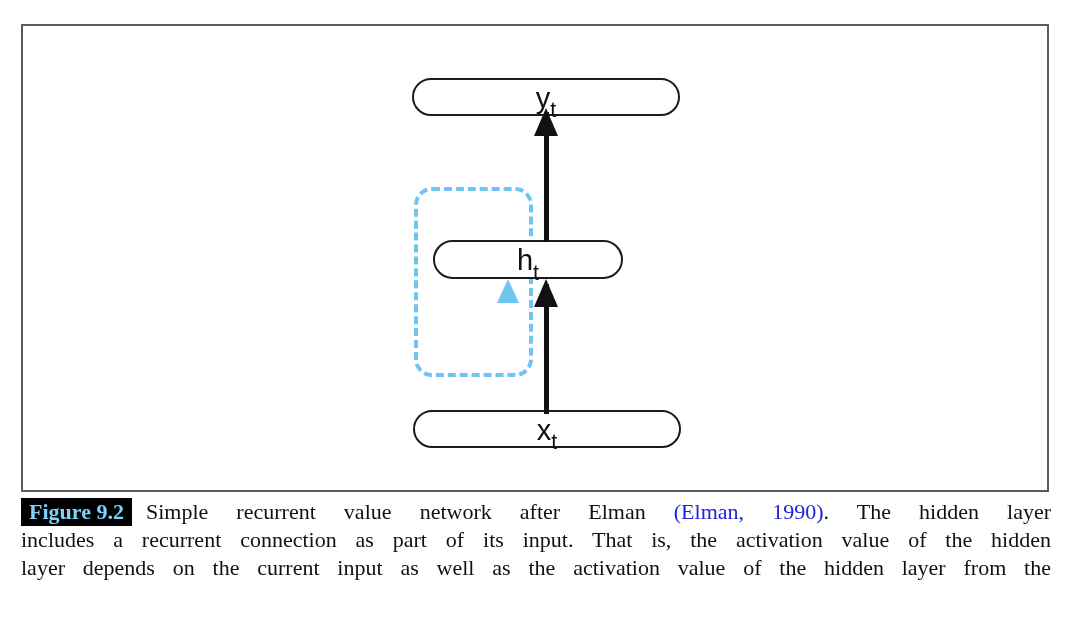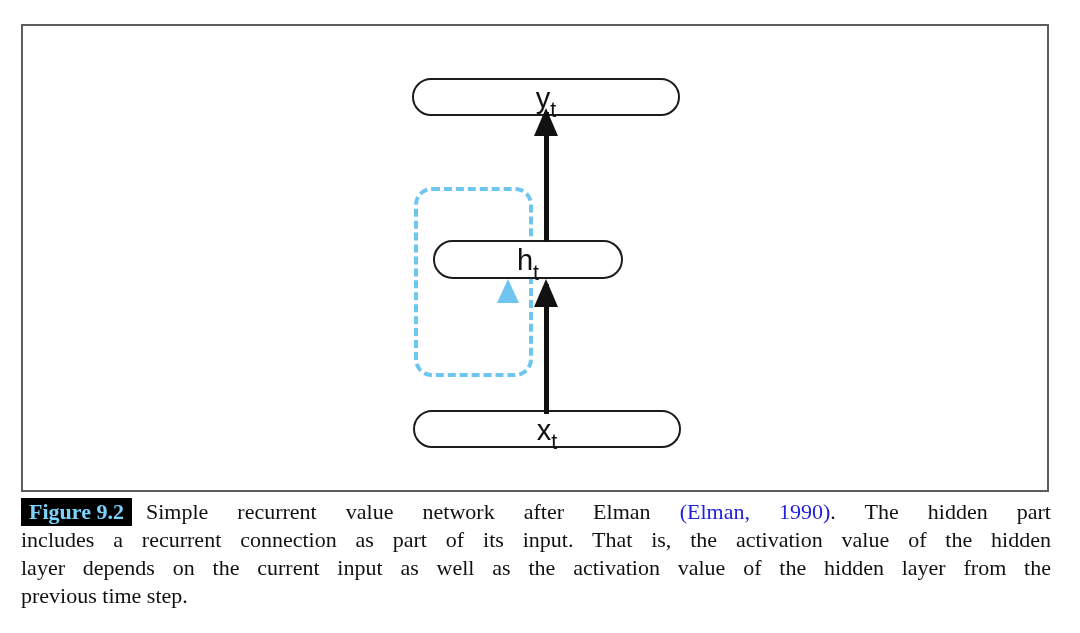--- a/index.html
+++ b/index.html
@@ -85,19 +85,18 @@
     <div class="tri-up head-hy" style="left:511px;top:82px;"></div>
 
     <div class="vline line-xh" style="left:521px;top:258px;"></div>
     <div class="tri-up head-xh" style="left:511px;top:253px;"></div>
 
     <div class="tri-up-blue" style="left:474px;top:253px;"></div>
 
   </div>
 
   <div class="caption">
-    <div class="cap-line"><span class="badge">Figure 9.2</span><span>Simple recurrent value network after Elman </span><a class="cap-link">(Elman, 1990)</a><span>. The hidden part</span></div>
+    <div class="cap-line"><span class="badge">Figure 9.2</span><span>Simple recurrent value network after Elman </span><a class="cap-link">(Elman, 1990)</a><span>. The hidden layer</span></div>
     <div class="cap-line">includes a recurrent connection as part of its input. That is, the activation value of the hidden</div>
     <div class="cap-line">layer depends on the current input as well as the activation value of the hidden layer from the</div>
-    <div class="cap-line last">previous time step.</div>
   </div>
 
 </div>
 
 </body></html>

